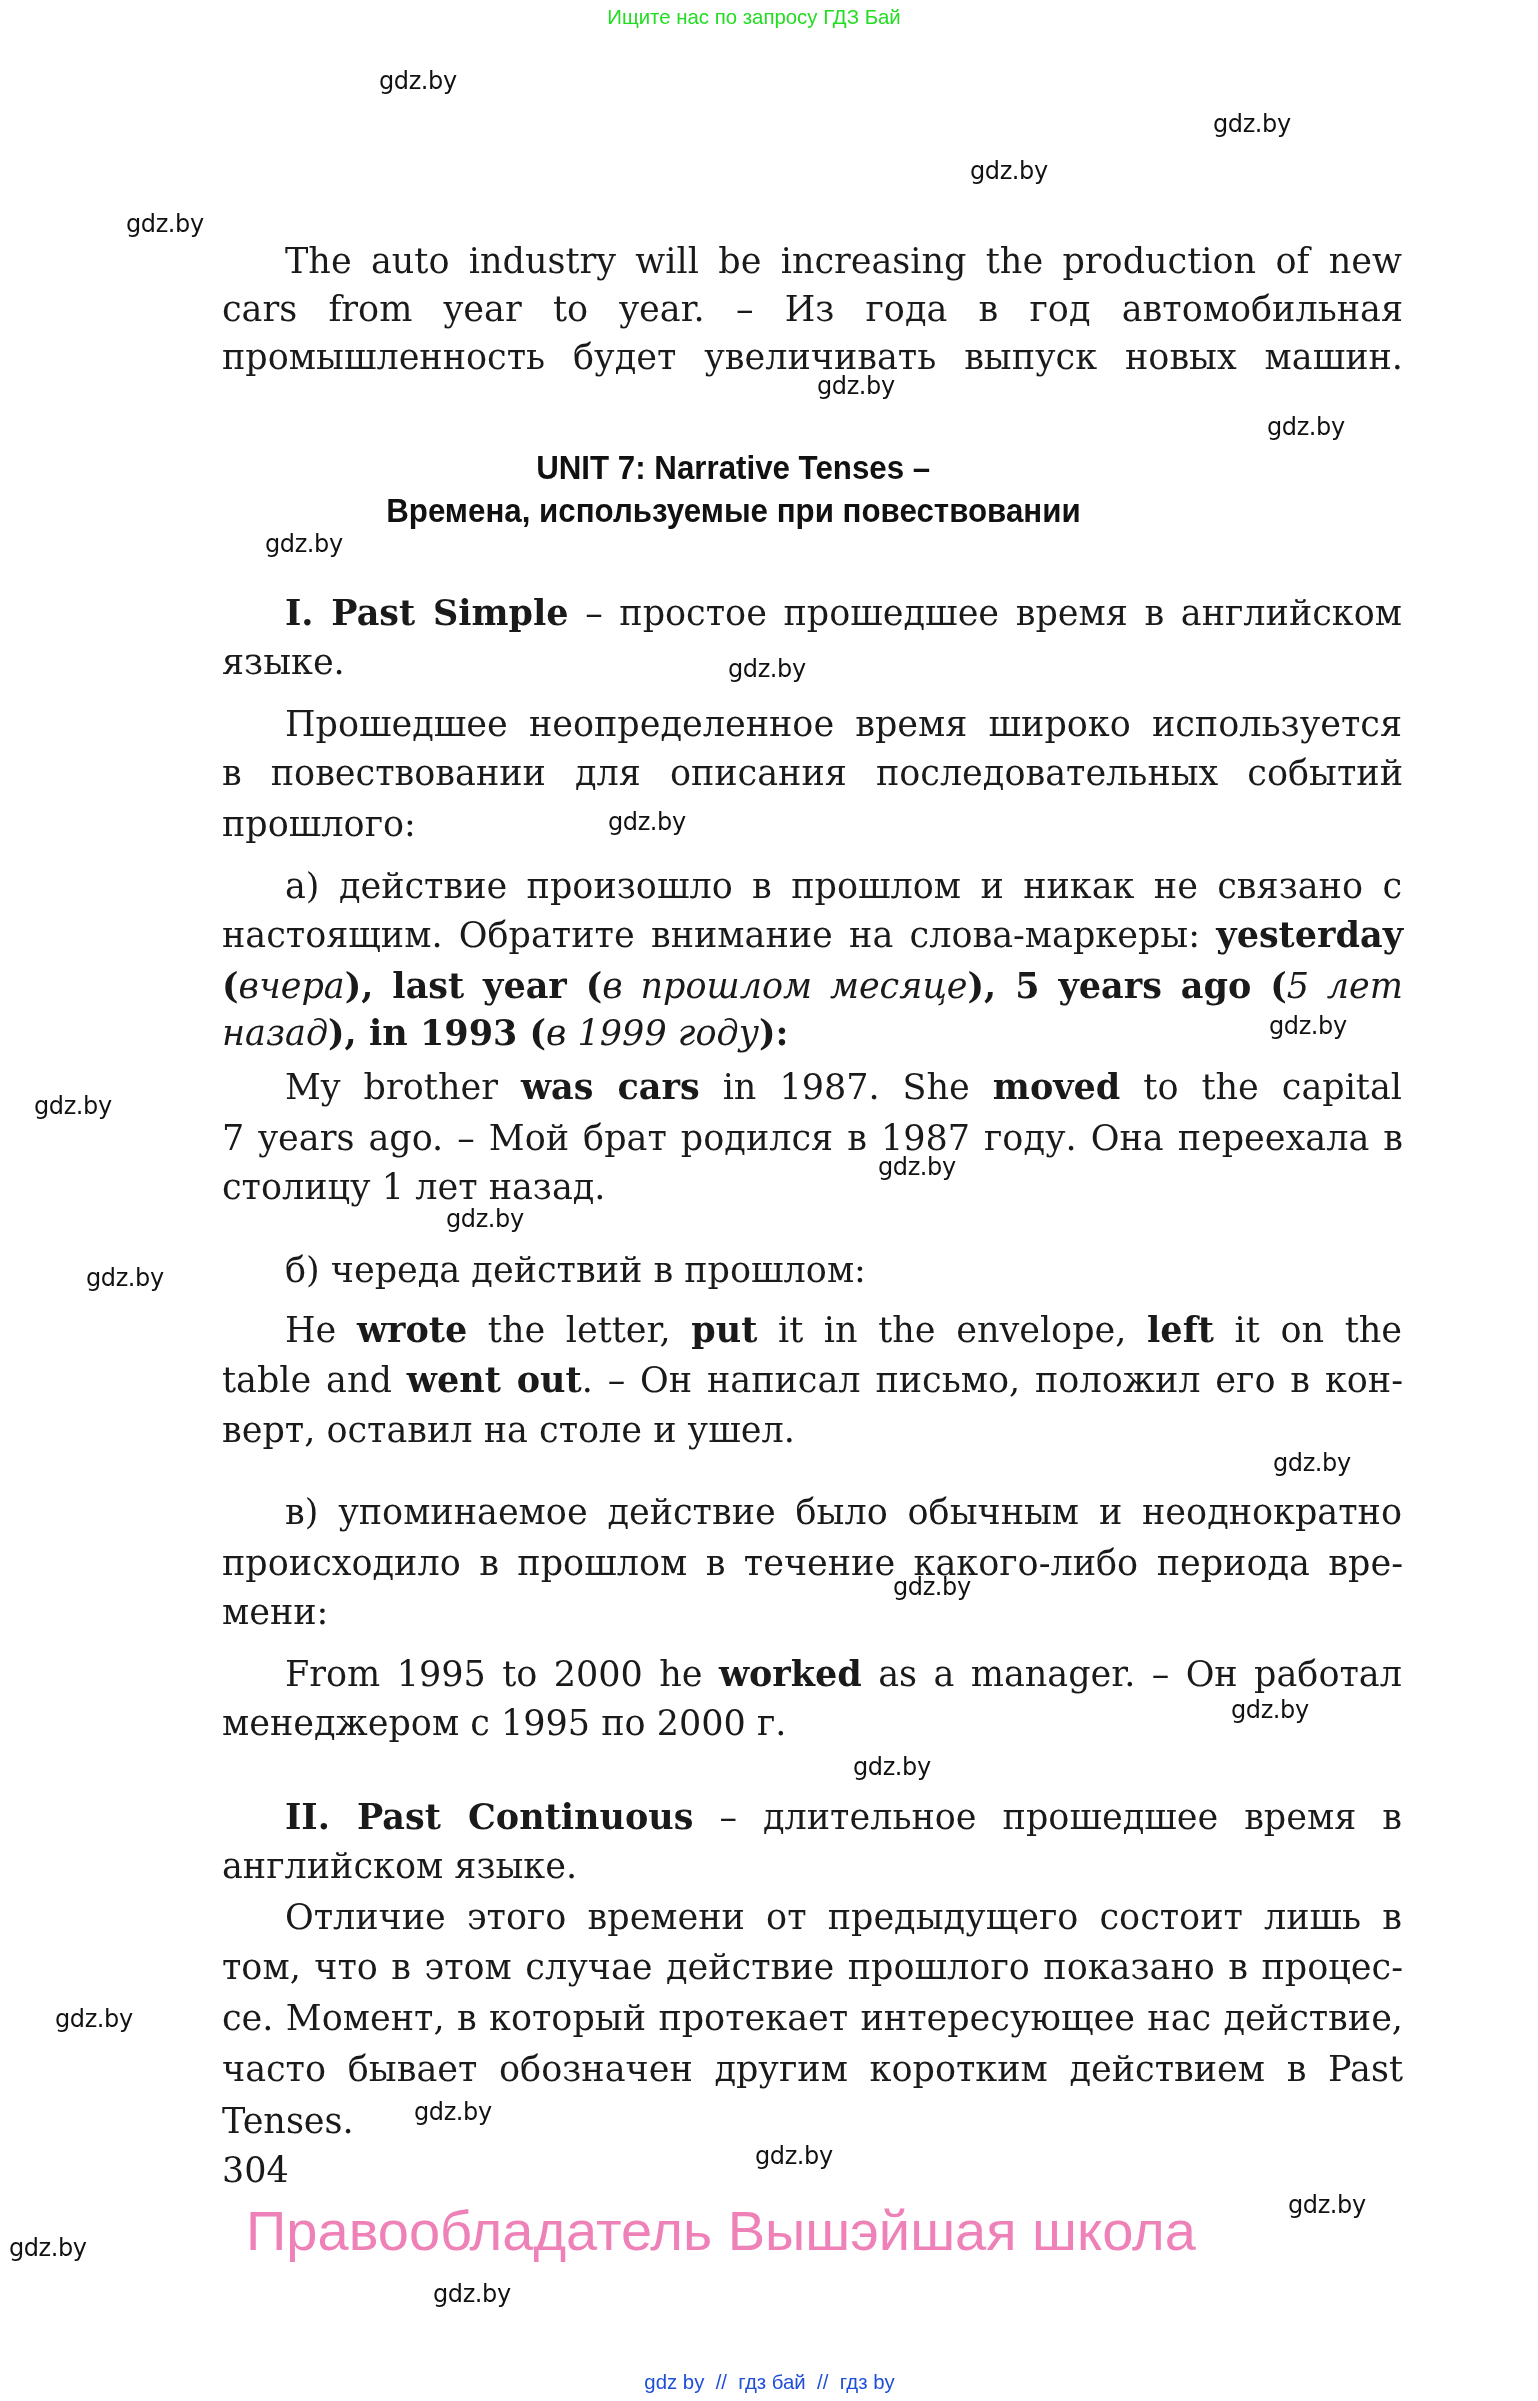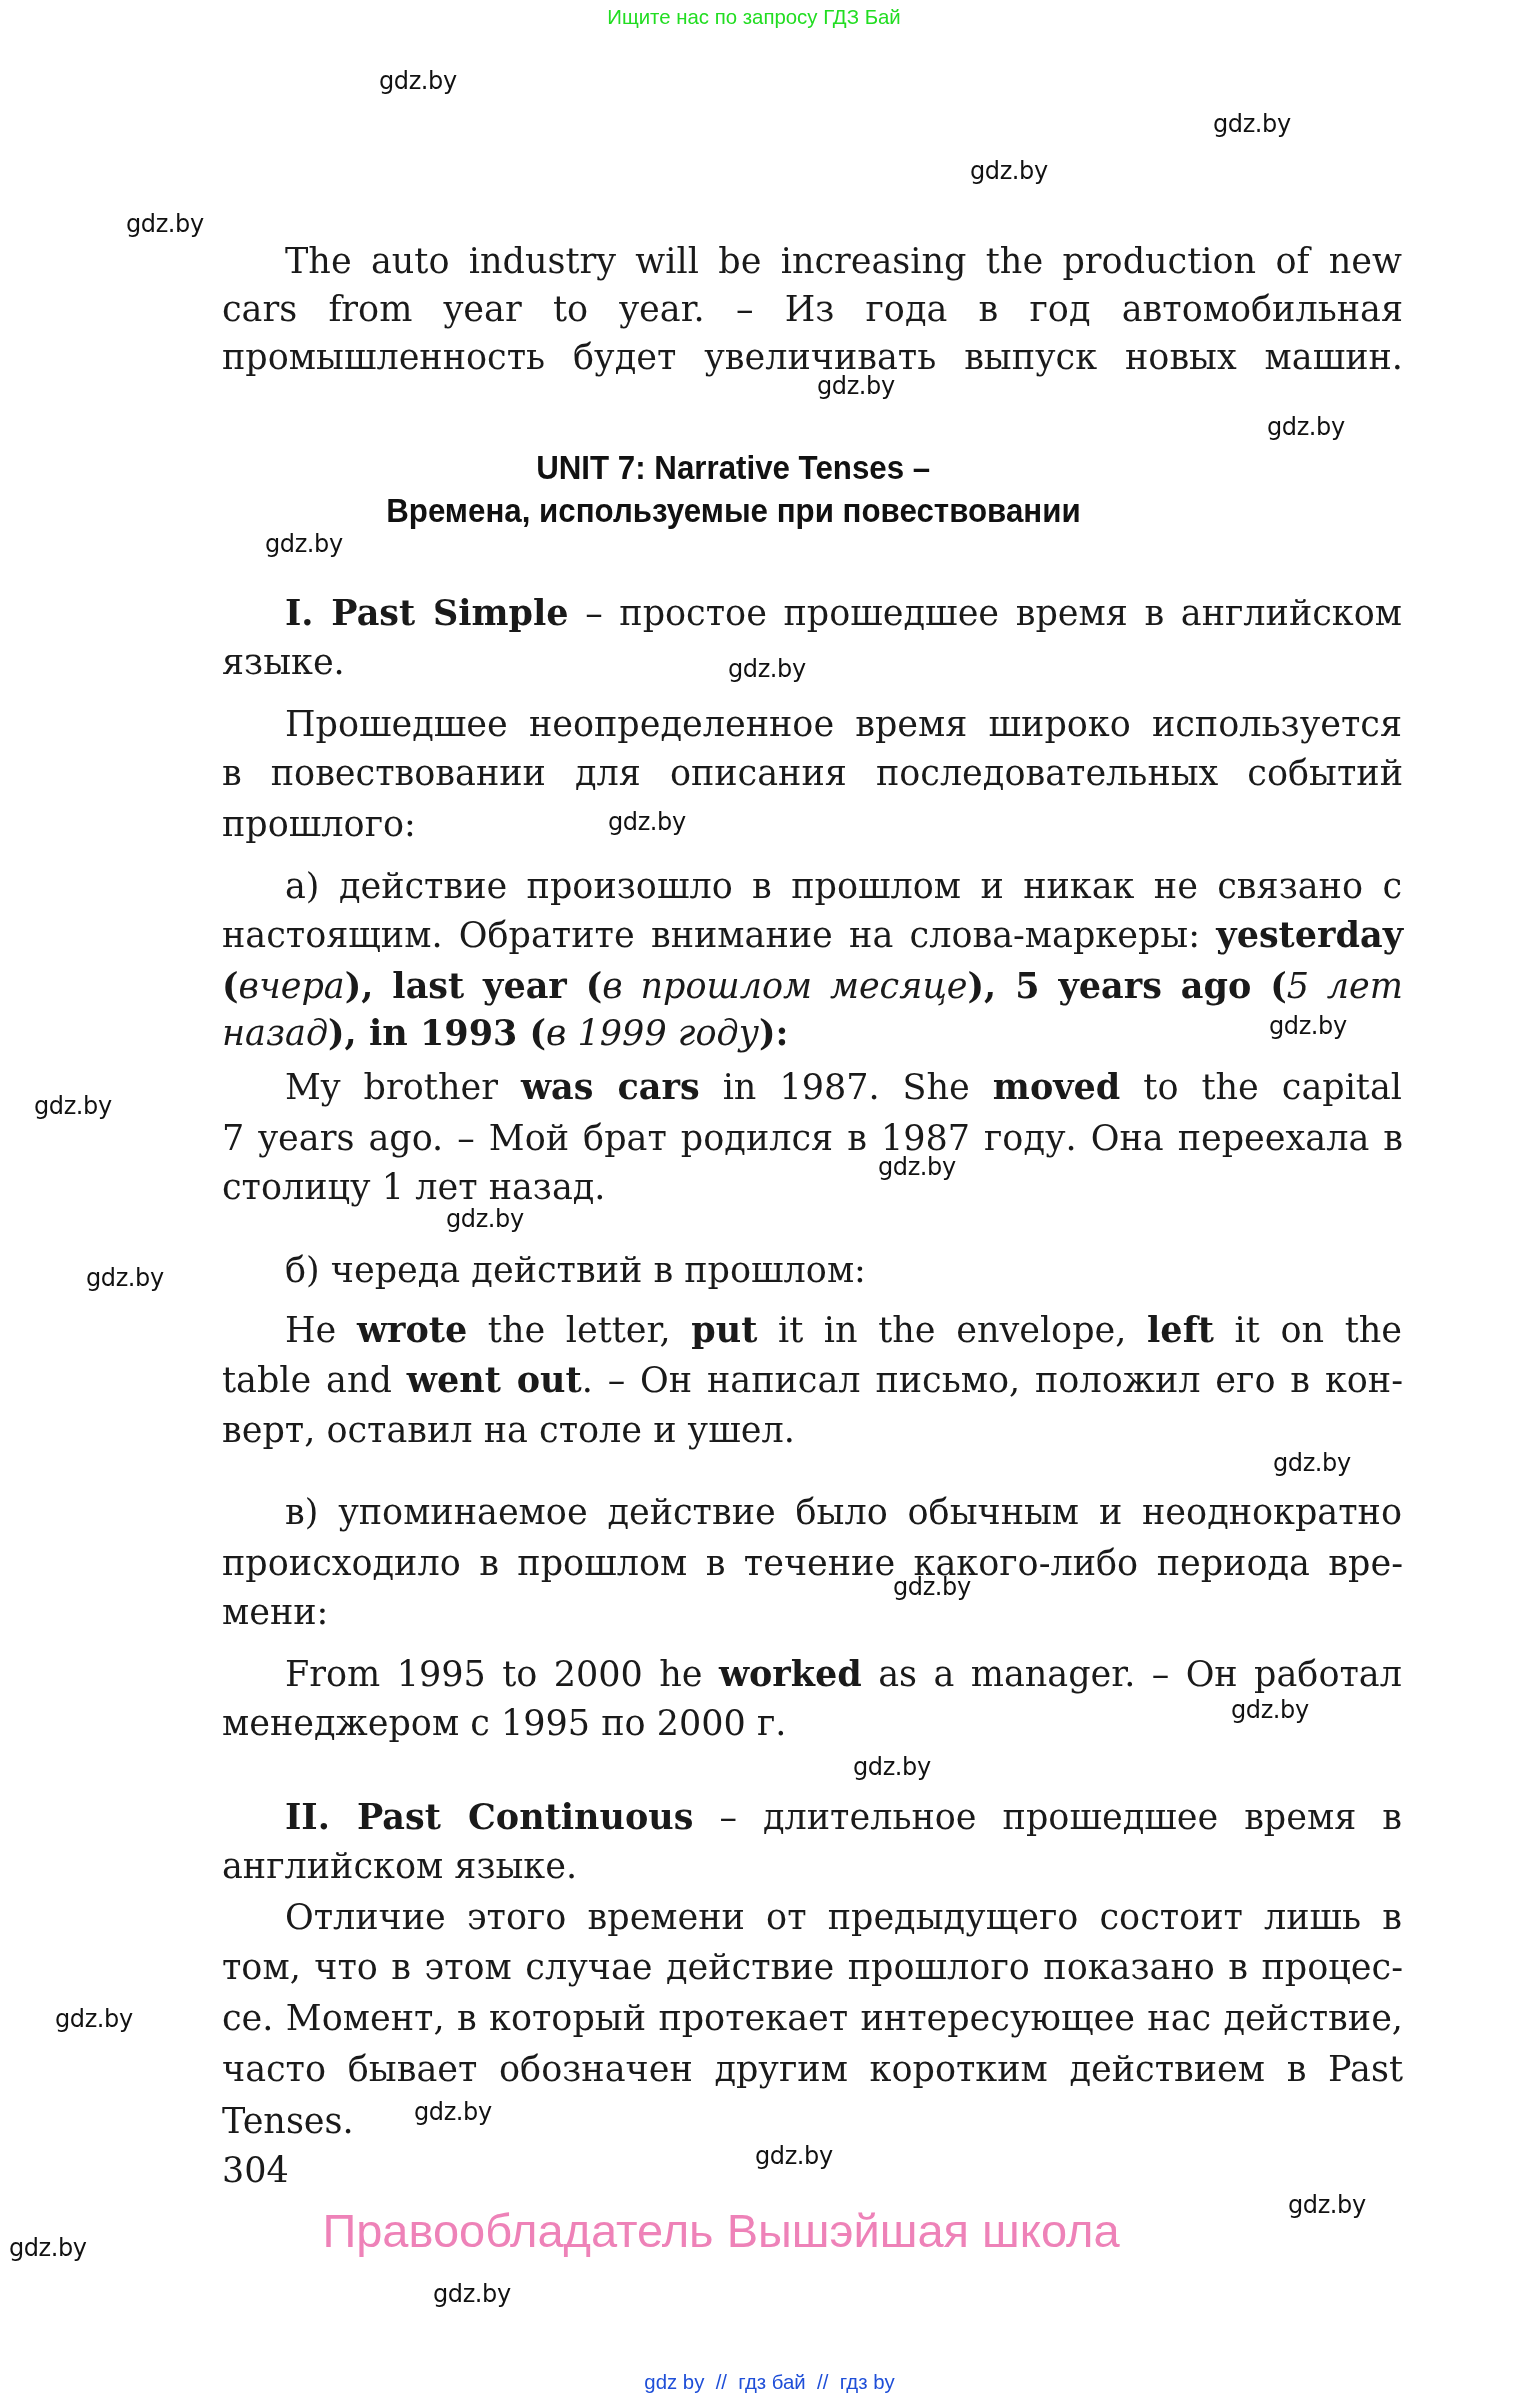--- a/index.html
+++ b/index.html
@@ -15,21 +15,21 @@
   .line.left { text-align:left; text-align-last:left; }
   .line b { font-weight:bold; }
   .line i { font-style:italic; }
   .heading { position:absolute; left:0; width:1466px; text-align:center;
     font-family:"Liberation Sans", sans-serif; font-weight:bold; font-size:34px; color:#111;
     line-height:39px; }
   .heading span { display:inline-block; transform:scaleX(0.92); }
   .page-num { position:absolute; left:222px; top:2149px; font-family:"DejaVu Serif", serif;
     font-size:35px; line-height:43px; color:#1a1a1a; }
   .rights { position:absolute; left:0; width:1442px; text-align:center; top:2204px;
-    font-family:"Liberation Sans", sans-serif; font-size:47px; line-height:53px; color:#ee82b8; }
+    font-family:"Liberation Sans", sans-serif; font-size:56px; line-height:53px; color:#ee82b8; }
   .footer { position:absolute; left:0; width:1539px; text-align:center; top:2369px;
     font-family:"Liberation Sans", sans-serif; font-size:20.4px; line-height:26.6px; color:#1f4fd8;
     white-space:pre; }
 </style>
 </head>
 <body>
 
 <div class="top-banner">Ищите нас по запросу ГДЗ Бай</div>
 
 <div id="watermarks">

